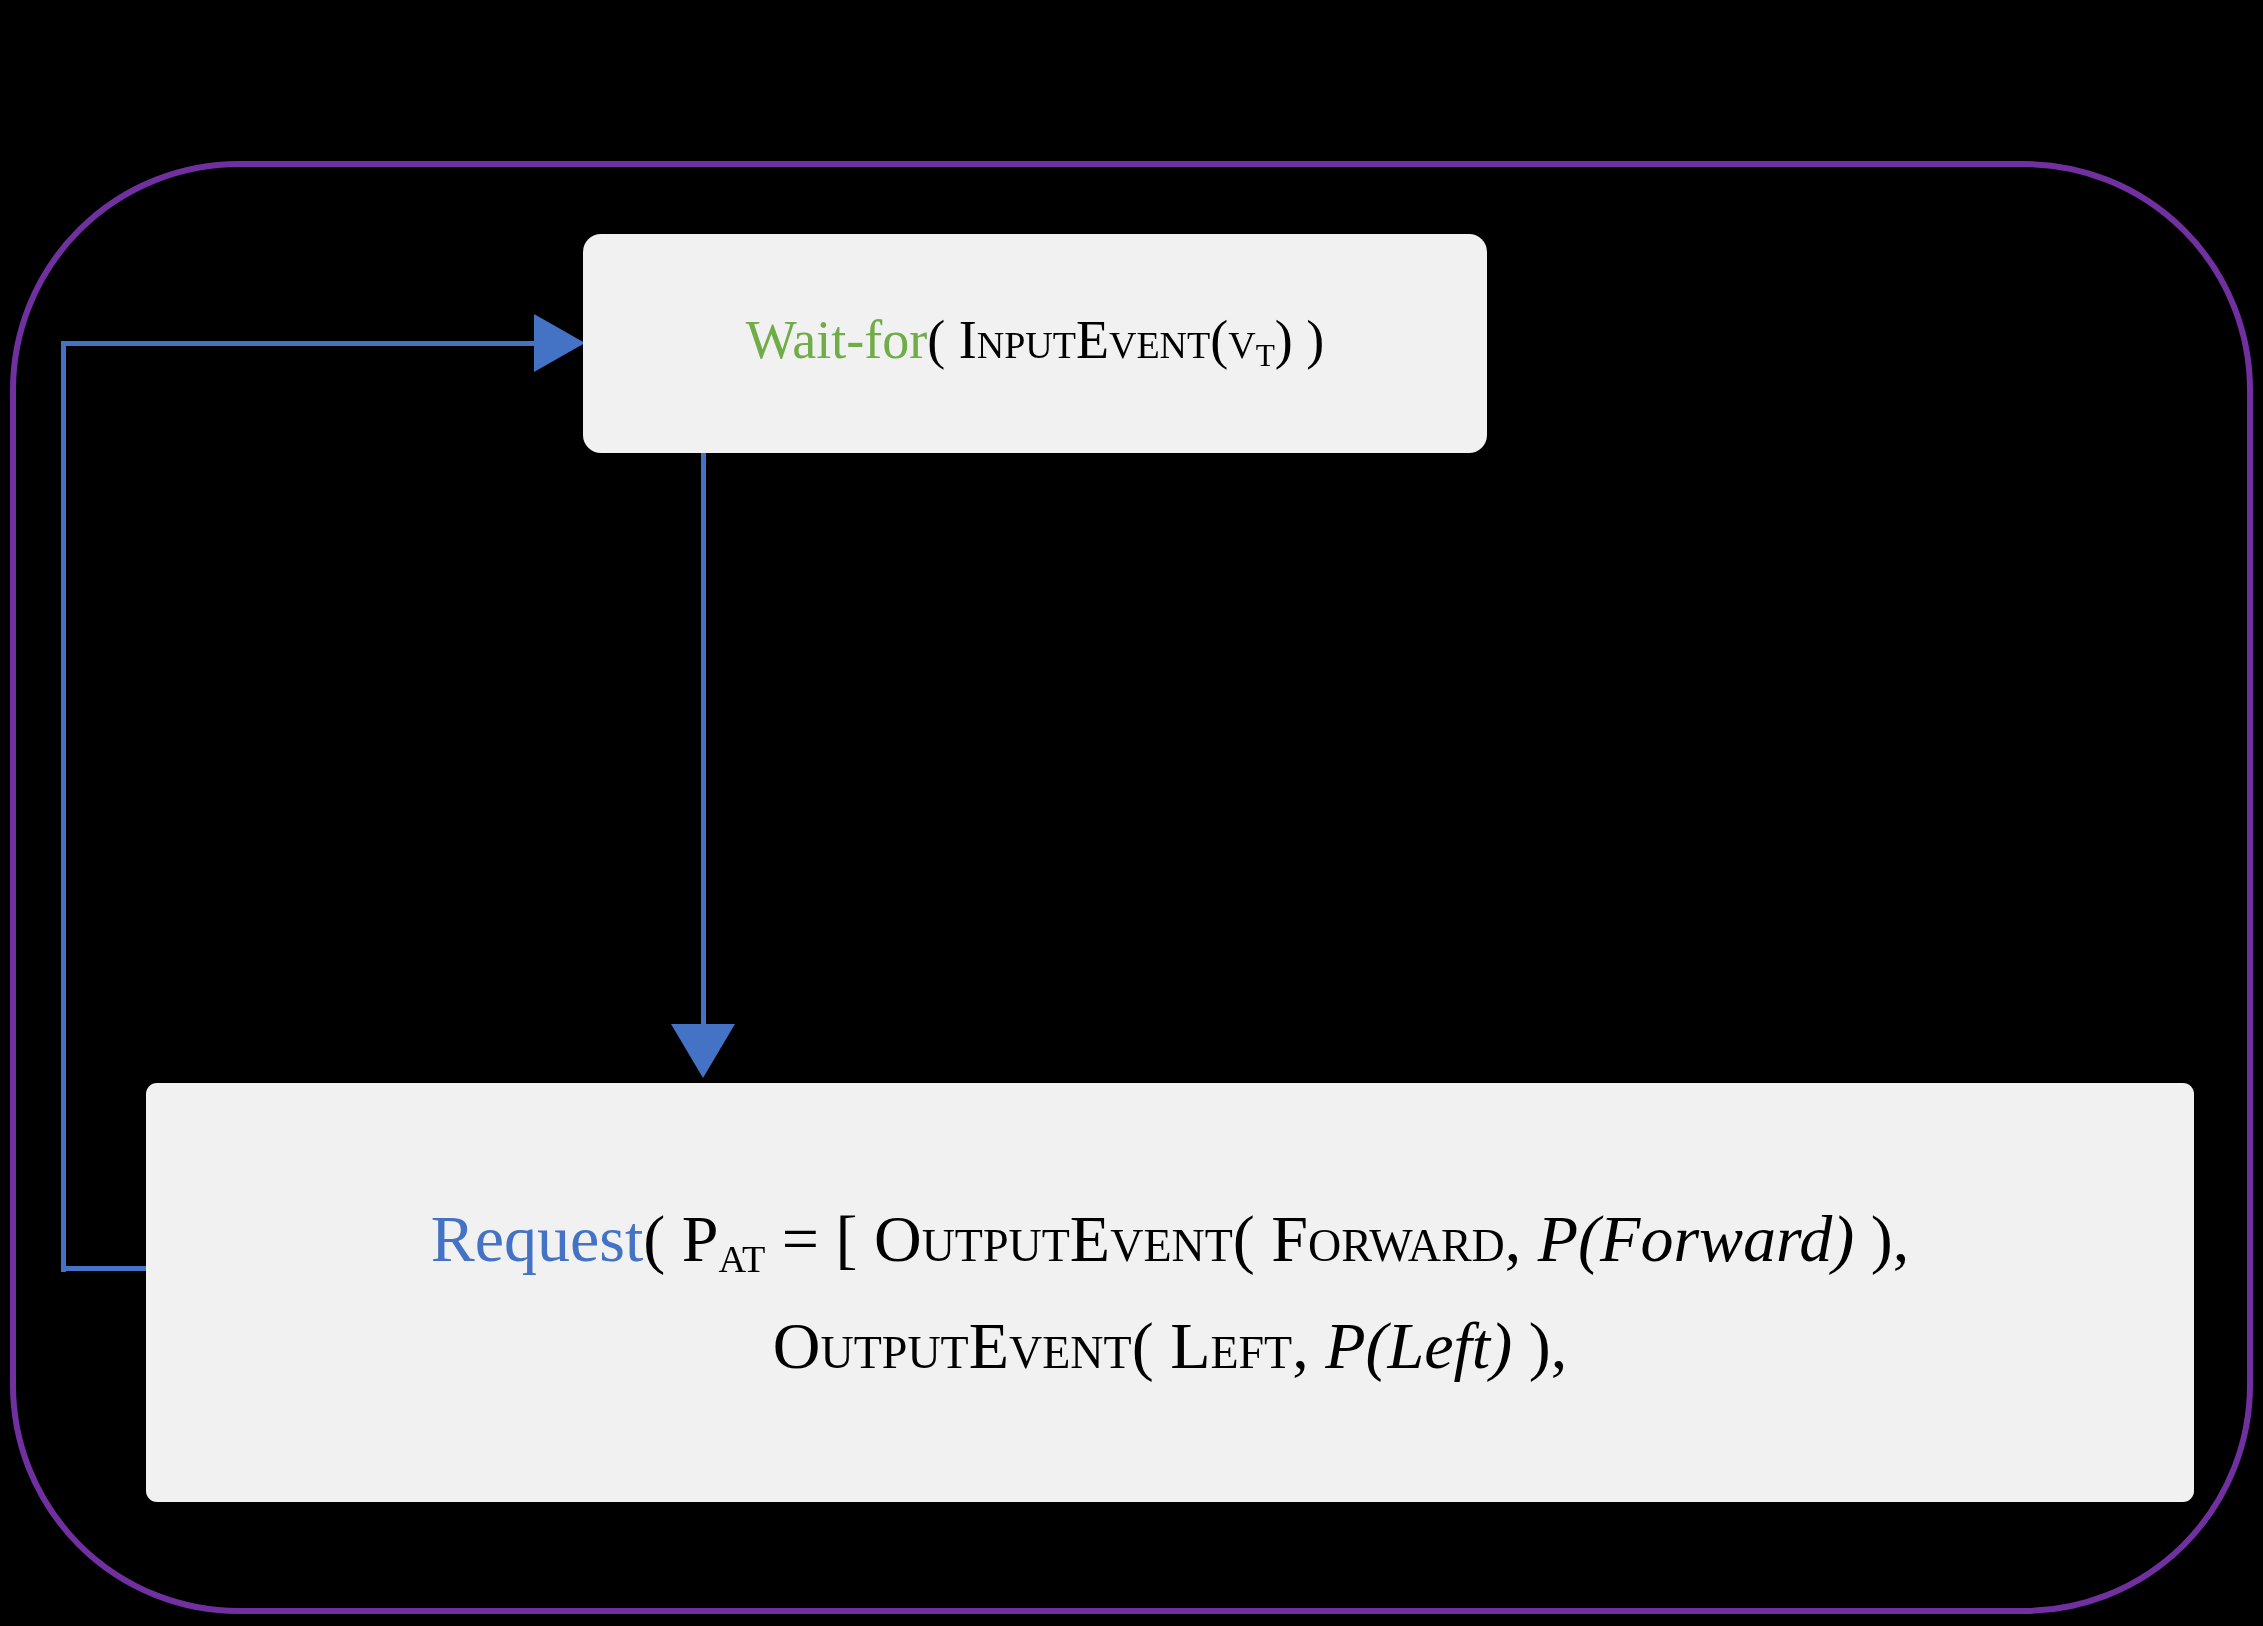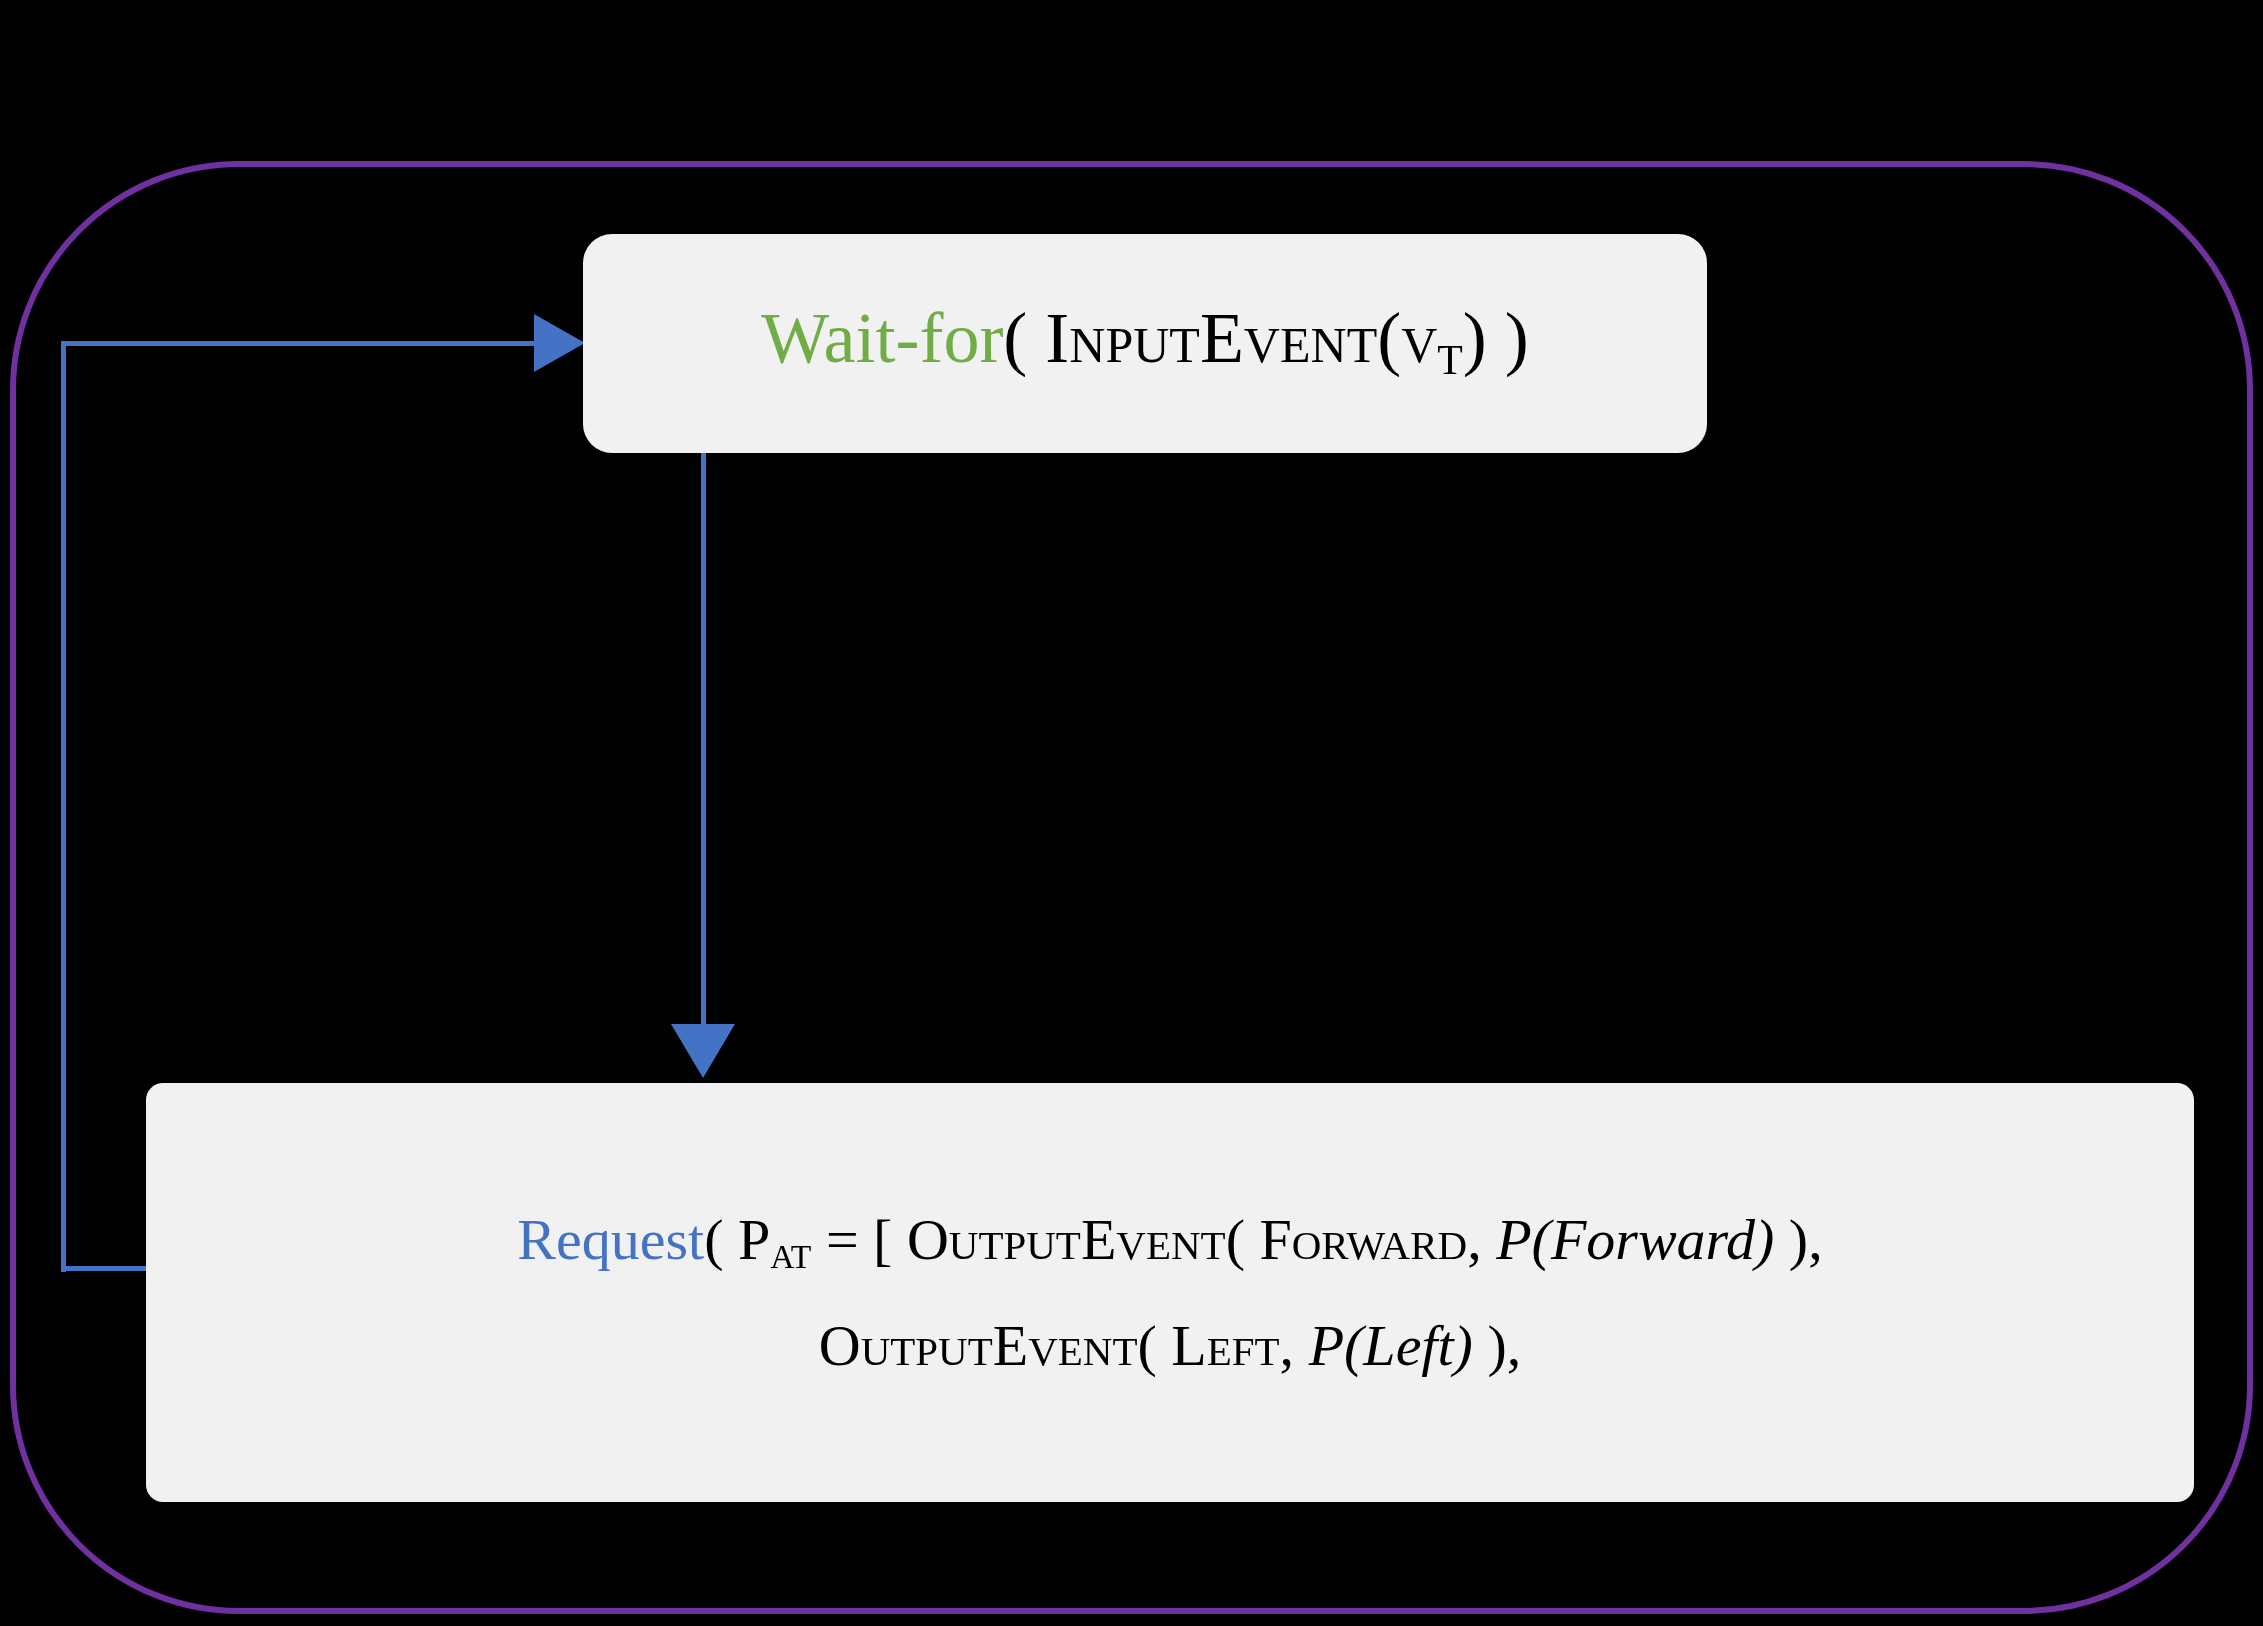--- a/index.html
+++ b/index.html
@@ -30,32 +30,32 @@
     position: absolute;
     background: var(--box_fill, #F1F1F1);
     display: flex;
     flex-direction: column;
     align-items: center;
     justify-content: center;
   }
   .top-box {
     left: 583px;
     top: 234px;
-    width: 1124px;
+    width: 904px;
     height: 219px;
-    border-radius: 29px;
-    font-size: 72px;
+    border-radius: 18px;
+    font-size: 54px;
   }
   .bottom-box {
     left: 146px;
     top: 1083px;
     width: 2048px;
     height: 419px;
-    border-radius: 17px;
-    font-size: 58px;
+    border-radius: 11px;
+    font-size: 66px;
   }
   .tline {
     white-space: nowrap;
     line-height: 98px;
   }
   .top-box .tline { line-height: 107px; }
   .green { color: var(--green, #70AD47); }
   .blue  { color: var(--blue, #4472C4); }
   .red   { color: var(--red, #FF0000); }
   .sc    { font-variant-caps: small-caps; }

